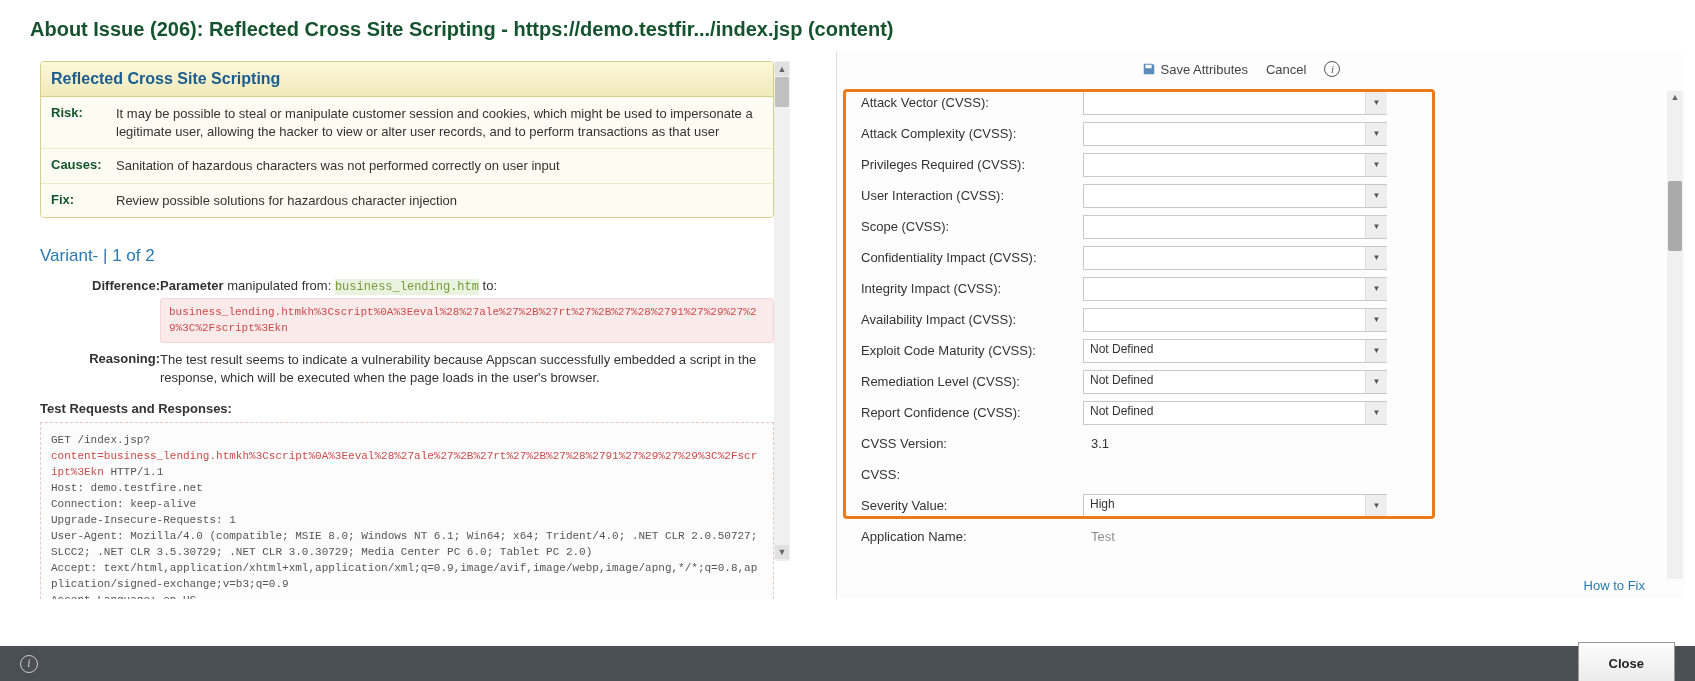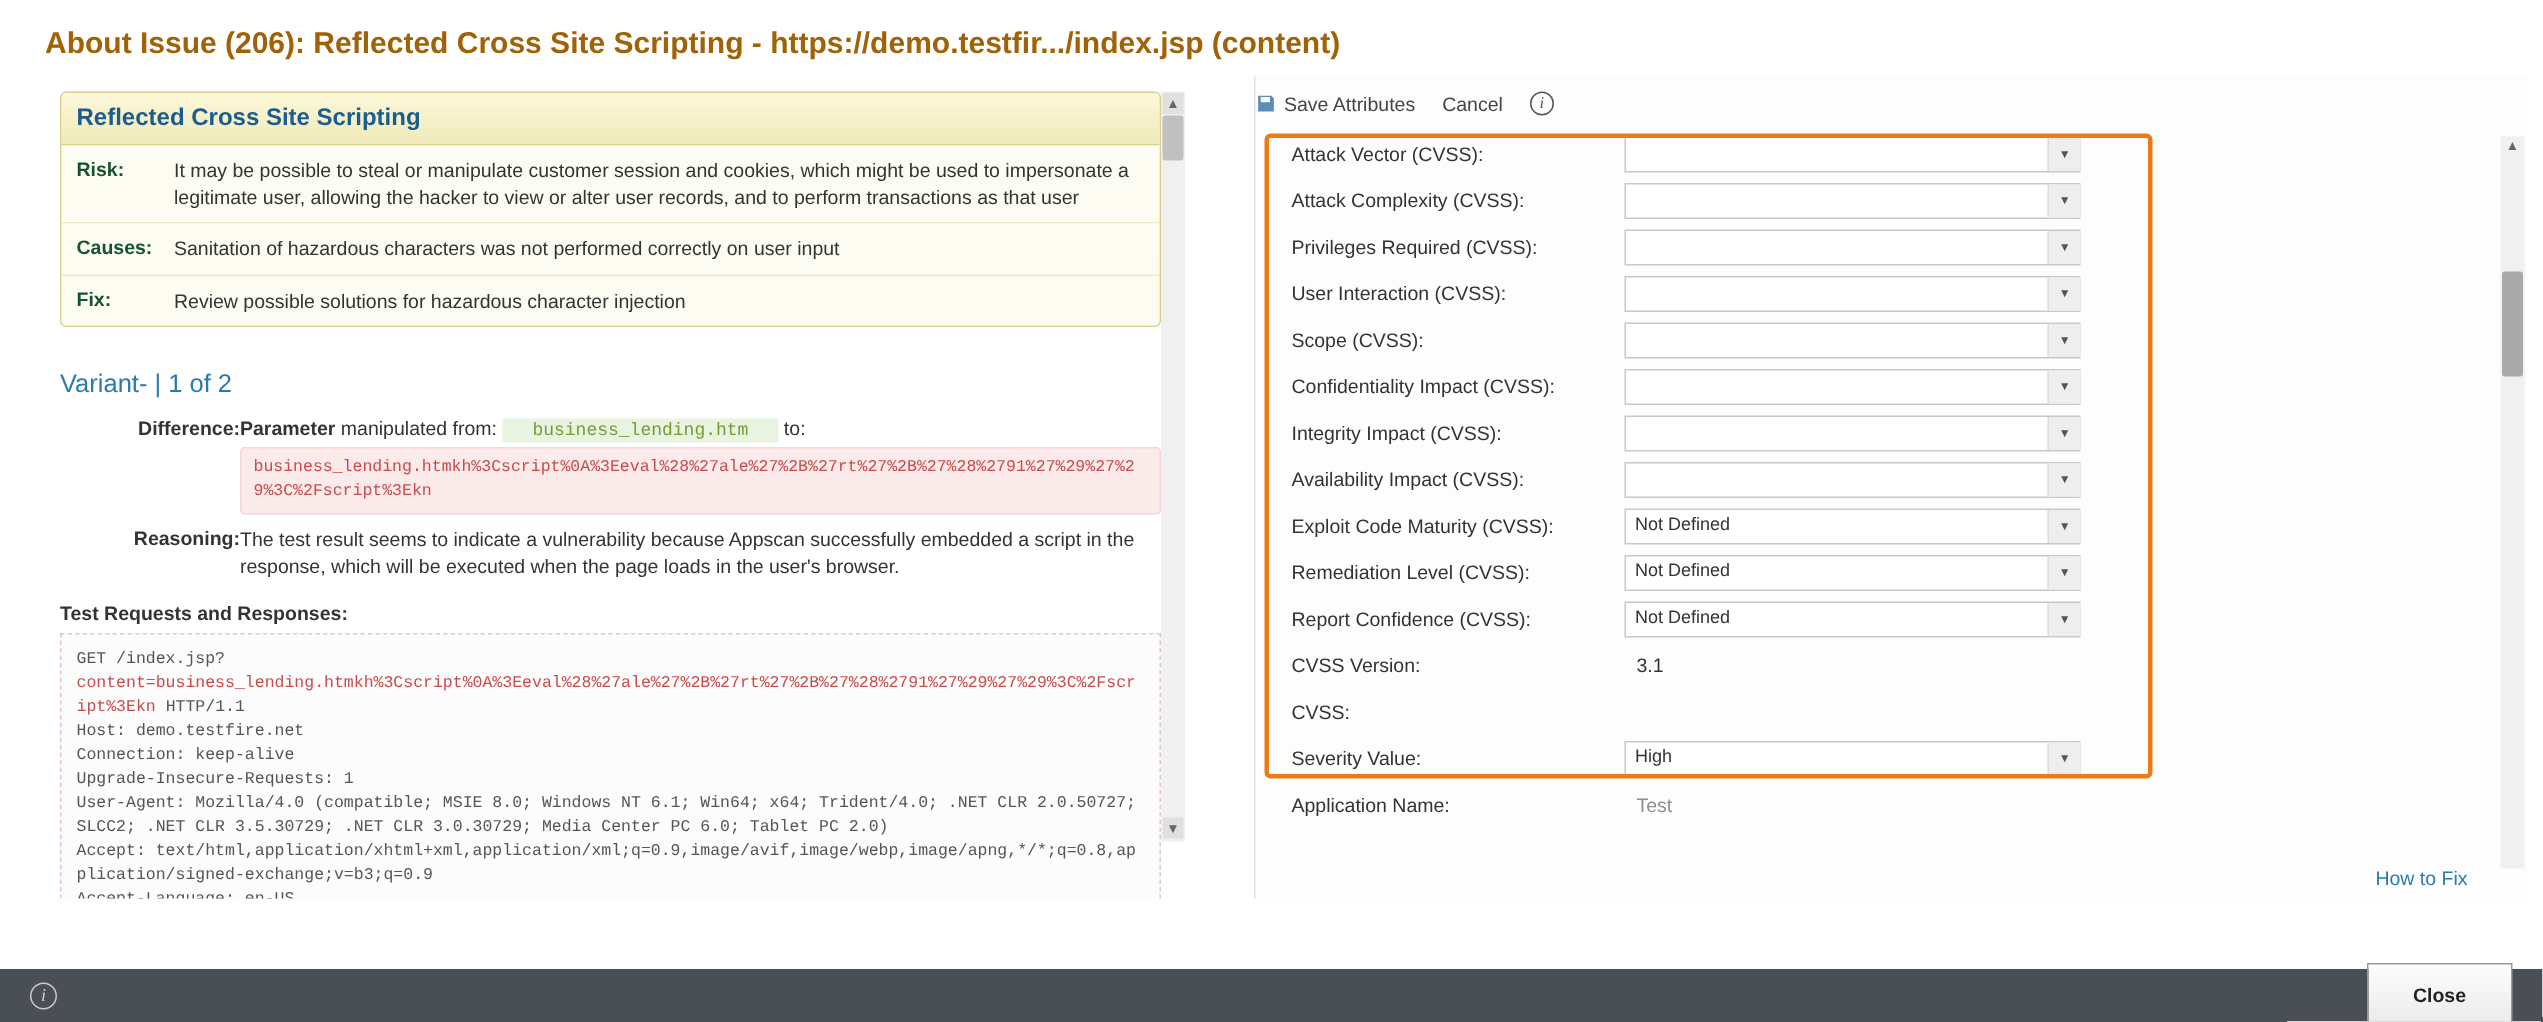--- a/index.html
+++ b/index.html
@@ -1,18 +1,18 @@
 <!DOCTYPE html>
 <html><head>
 <meta charset="utf-8">
 <style>
   * { box-sizing: border-box; margin: 0; padding: 0; }
   body { font-family: Arial, Helvetica, sans-serif; font-size: 13px; color: #333; background: #fff; width: 1695px; height: 681px; overflow: hidden; position: relative; }
   
-  .page-title { font-size: 20px; font-weight: bold; color: #a16207; padding: 18px 30px 10px 30px; }
+  .page-title { font-size: 20px; font-weight: bold; color: #14532d; padding: 18px 30px 10px 30px; }
   
   .main-container { display: flex; height: 548px; padding: 0 10px; gap: 46px; }
   
   .left-panel { width: 780px; padding: 10px 16px 10px 30px; position: relative; overflow: hidden; }
   .left-scroll { position: absolute; right: 0; top: 10px; width: 16px; height: 500px; background: #f0f0f0; }
   .left-scroll-thumb { width: 14px; height: 30px; background: #c0c0c0; margin: 1px; border-radius: 2px; }
   .left-scroll-arrow-up { width: 14px; height: 14px; background: #e0e0e0; margin: 1px; font-size: 9px; text-align: center; line-height: 14px; color: #666; }
   .left-scroll-arrow-down { position: absolute; bottom: 1px; width: 14px; height: 14px; background: #e0e0e0; margin: 1px; font-size: 9px; text-align: center; line-height: 14px; color: #666; }
   
   .issue-box { border: 1px solid #d6d08a; border-radius: 4px; overflow: hidden; }
@@ -20,35 +20,35 @@
   .issue-row { display: flex; padding: 8px 10px; border-bottom: 1px solid #eee8c4; background: #fdfcf3; }
   .issue-row:last-child { border-bottom: none; }
   .issue-label { width: 65px; font-weight: bold; color: #14532d; flex-shrink: 0; }
   .issue-value { flex: 1; color: #333; line-height: 1.35; }
   
   .variant-title { color: #2a7ab0; font-size: 17px; margin: 28px 0 12px 0; }
   
   .detail-row { display: flex; margin-bottom: 8px; }
   .detail-label { width: 120px; font-weight: bold; flex-shrink: 0; text-align: right; }
   .detail-content { flex: 1; }
-  .inline-code { font-family: "Courier New", monospace; background: #e8f3e0; color: #7a9a3a; padding: 1px 20px; font-size: 12px; text-align: center; }
+  .inline-code { font-family: "Courier New", monospace; background: #e8f3e0; color: #7a9a3a; padding: 1px 0; font-size: 12px; text-align: center; }
   .code-preview { background: #fbeaea; border: 1px solid #f5d6d6; color: #c94b4b; font-family: "Courier New", monospace; font-size: 11px; padding: 6px 8px; margin-top: 4px; line-height: 1.4; word-break: break-all; border-radius: 3px; }
   
   .reasoning-text { line-height: 1.4; }
   
   .test-heading { font-weight: bold; margin: 14px 0 6px 0; }
   .request-box { background: #fdfcfc; border: 1px dashed #e2c8c8; font-family: "Courier New", monospace; font-size: 11px; padding: 10px; line-height: 1.45; white-space: pre-wrap; word-break: break-all; color: #555; }
   .req-red { color: #c94b4b; }
   
   .right-panel { flex: 1; border-left: 1px solid #e0e0e0; position: relative; background: #fdfdfd; }
   .right-scroll-outer { position: absolute; right: 2px; top: 40px; bottom: 20px; width: 16px; background: #f0f0f0; }
   .right-scroll-thumb-outer { width: 14px; height: 70px; background: #aaa; position: absolute; top: 90px; margin-left: 1px; border-radius: 2px; }
   .right-scroll-arrow-t { position: absolute; top: 0; width: 14px; height: 14px; margin: 1px; text-align: center; font-size: 9px; color: #666; }
   
-  .right-toolbar { display: flex; justify-content: flex-start; align-items: center; gap: 18px; padding: 10px 40px 10px 0; }
+  .right-toolbar { display: flex; justify-content: center; align-items: center; gap: 18px; padding: 10px 40px 10px 0; }
   .toolbar-btn { display: flex; align-items: center; gap: 5px; color: #444; cursor: pointer; }
   .save-icon { width: 14px; height: 14px; display: inline-block; }
   .info-circle { display: inline-flex; width: 16px; height: 16px; border: 1.5px solid #555; border-radius: 50%; align-items: center; justify-content: center; font-style: italic; font-family: serif; font-size: 11px; color: #555; }
   
   .attributes-area { padding: 0 40px 0 16px; position: relative; }
   .highlight-box { position: absolute; border: 3px solid #ec7a1a; border-radius: 4px; left: 6px; top: 2px; width: 592px; height: 430px; pointer-events: none; z-index: 5; }
   
   .attr-row { display: flex; align-items: center; height: 31px; }
   .attr-label { width: 230px; color: #333; padding-left: 8px; }
   .attr-input-wrap { width: 310px; position: relative; }

